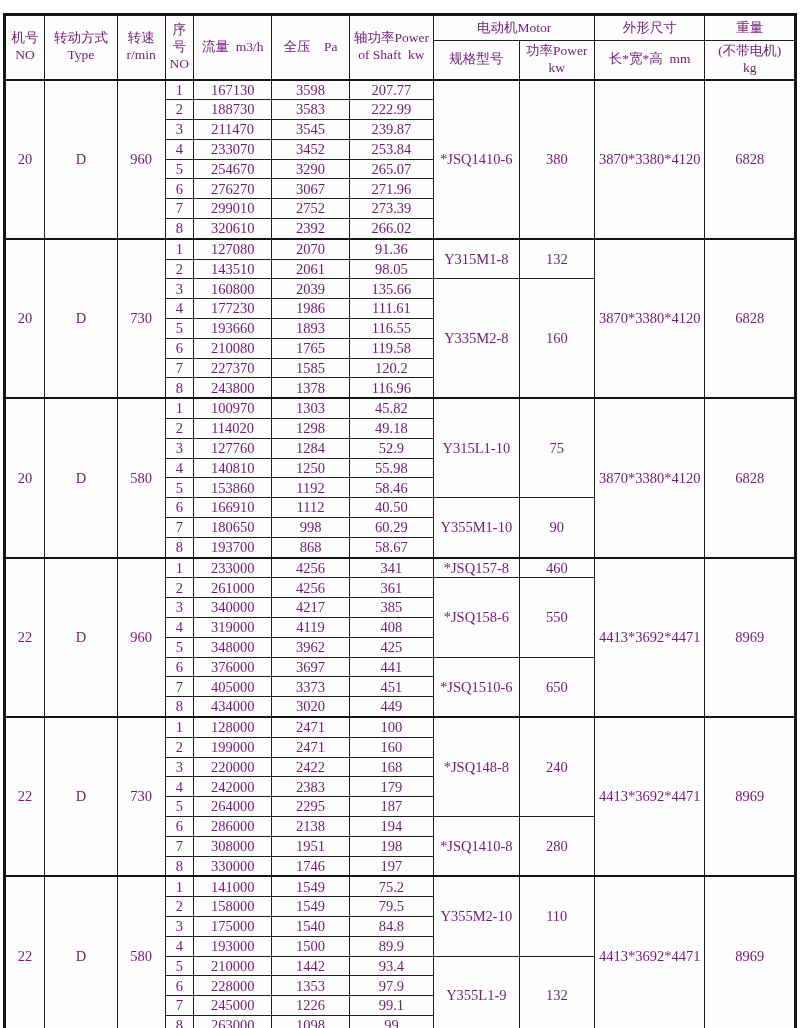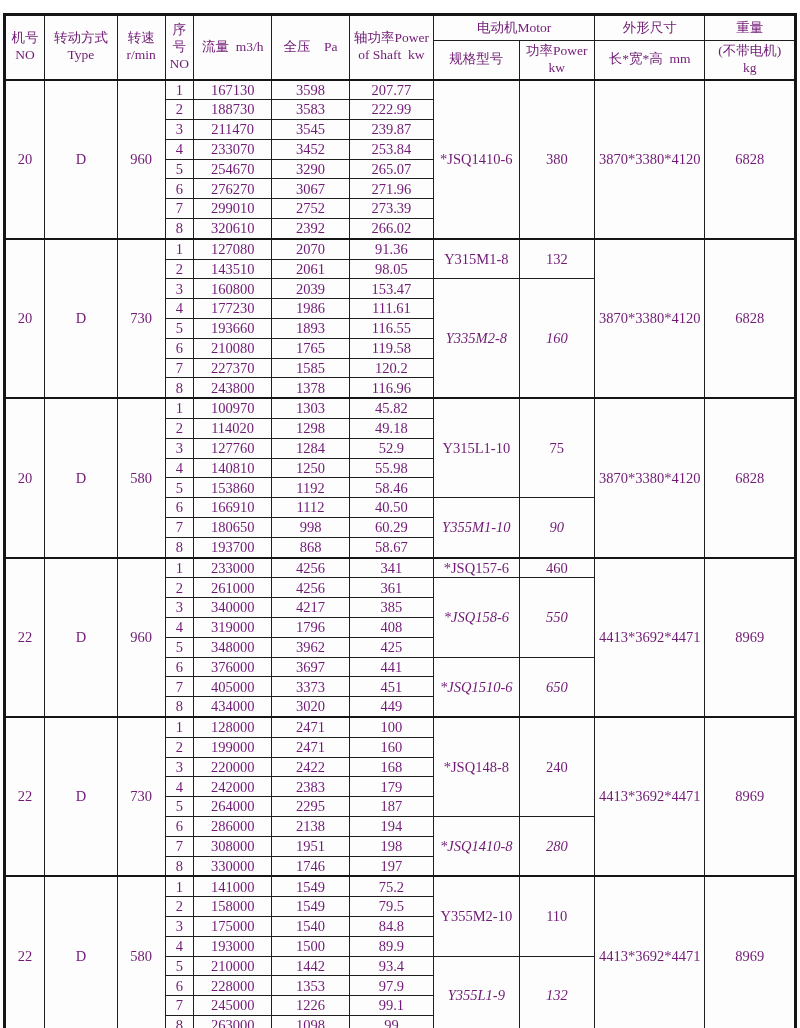--- a/index.html
+++ b/index.html
@@ -40,21 +40,21 @@
   tr.hdr-r1 { height: 26px; }
   tr.hdr-r2 { height: 39px; }
   tr.hdr-r2 th { border-bottom: 2px solid #151515; }
   tbody td {
     height: 18.8px;
     font-size: 14.5px;
     line-height: 1;
     white-space: nowrap;
   }
   tr.block-start td { border-top: 2px solid #151515; }
-  td.thick-top { border-top: 2px solid #151515; font-style: italic; }
+  td.thick-top { border-top: 2px solid #151515; }
 </style>
 </head>
 <body>
 
 <div class="page">
   <table class="spec">
     <colgroup>
       <col style="width:40px">
         <col style="width:72px">
         <col style="width:48px">
@@ -167,21 +167,21 @@
         <tr>
           <td>2</td>
           <td>143510</td>
           <td>2061</td>
           <td>98.05</td>
         </tr>
         <tr>
           <td>3</td>
           <td>160800</td>
           <td>2039</td>
-          <td>153.47</td>
+          <td>135.66</td>
           <td rowspan="6" class="thick-top">Y335M2-8</td>
           <td rowspan="6" class="thick-top">160</td>
         </tr>
         <tr>
           <td>4</td>
           <td>177230</td>
           <td>1986</td>
           <td>111.61</td>
         </tr>
         <tr>
@@ -266,21 +266,21 @@
           <td>58.67</td>
         </tr>
         <tr class="block-start">
           <td rowspan="8">22</td>
           <td rowspan="8">D</td>
           <td rowspan="8">960</td>
           <td>1</td>
           <td>233000</td>
           <td>4256</td>
           <td>341</td>
-          <td>*JSQ157-6</td>
+          <td>*JSQ157-8</td>
           <td>460</td>
           <td rowspan="8">4413*3692*4471</td>
           <td rowspan="8">8969</td>
         </tr>
         <tr>
           <td>2</td>
           <td>261000</td>
           <td>4256</td>
           <td>361</td>
           <td rowspan="4" class="thick-top">*JSQ158-6</td>
@@ -288,21 +288,21 @@
         </tr>
         <tr>
           <td>3</td>
           <td>340000</td>
           <td>4217</td>
           <td>385</td>
         </tr>
         <tr>
           <td>4</td>
           <td>319000</td>
-          <td>1796</td>
+          <td>4119</td>
           <td>408</td>
         </tr>
         <tr>
           <td>5</td>
           <td>348000</td>
           <td>3962</td>
           <td>425</td>
         </tr>
         <tr>
           <td>6</td>

